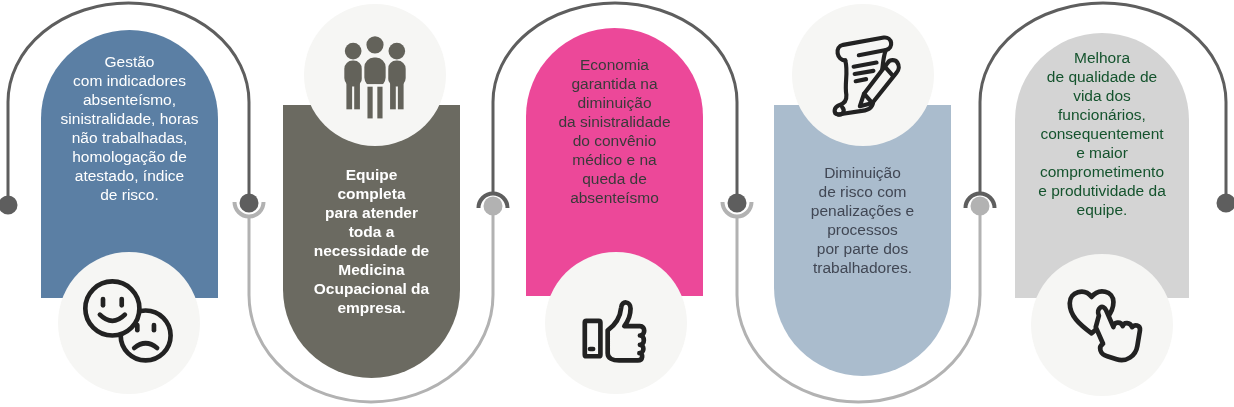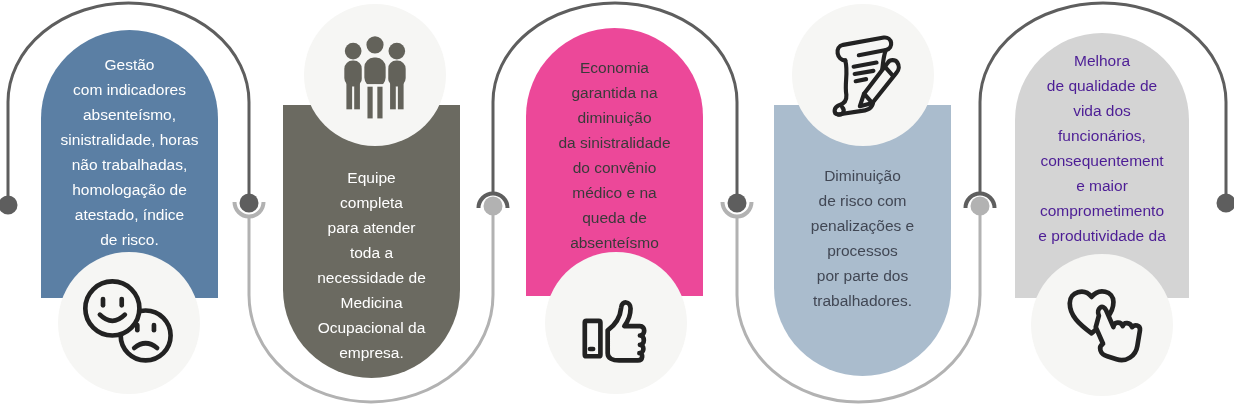--- a/index.html
+++ b/index.html
@@ -4,34 +4,34 @@
 <style>
   html,body{margin:0;padding:0;background:#ffffff;}
   .stage{
     position:relative;width:1234px;height:407px;background:#ffffff;overflow:hidden;
     font-family:"Liberation Sans","DejaVu Sans",sans-serif;
   }
   .connector{position:absolute;left:0;top:0;z-index:0;}
   .group{position:absolute;left:0;top:0;width:0;height:0;z-index:1;}
   .card{position:absolute;box-sizing:border-box;}
   .card-text{
-    margin:0;text-align:center;font-size:15.5px;line-height:25px;font-weight:500;
+    margin:0;text-align:center;font-size:15.5px;line-height:19px;font-weight:500;
     white-space:pre-line;letter-spacing:0px;
   }
   .circle{
     position:absolute;width:142px;height:142px;border-radius:50%;
     display:flex;align-items:center;justify-content:center;
   }
   .icon{display:block;}
   
   .card-1{left:41px;top:30px;width:177px;height:268px;border-radius:89px 89px 0 0;}
   .card-1 .card-text{padding-top:22px;}
   .circle-1{left:58px;top:252px;}
   .card-2{left:283px;top:105px;width:177px;height:273px;border-radius:0 0 89px 89px;}
-  .card-2 .card-text{padding-top:60px;}
+  .card-2 .card-text{padding-top:60px;font-weight:bold;}
   .circle-2{left:304px;top:4px;}
   .card-3{left:526px;top:28px;width:177px;height:268px;border-radius:89px 89px 0 0;}
   .card-3 .card-text{padding-top:27px;}
   .circle-3{left:545px;top:252px;}
   .card-4{left:774px;top:105px;width:177px;height:271px;border-radius:0 0 89px 89px;}
   .card-4 .card-text{padding-top:58px;}
   .circle-4{left:792px;top:4px;}
   .card-5{left:1015px;top:33px;width:174px;height:265px;border-radius:87px 87px 0 0;}
   .card-5 .card-text{padding-top:15px;}
   .circle-5{left:1031px;top:254px;}
@@ -169,21 +169,21 @@
           <line x1="43" y1="56" x2="53" y2="54"></line>
           <path d="M 47 80 L 51 68 L 74 38 C 76 35 81 35 83 38 C 85 41 85 45 82 48 L 59 77 Z" fill="#f6f6f4"></path>
           <line x1="51" y1="68" x2="59" y2="77"></line>
           <line x1="71" y1="42" x2="79" y2="51"></line>
         </g>
       </svg>
     </div>
   </section>
 
   <section class="group">
-    <div class="card card-5" style="background: rgb(212, 212, 212); color: #4c1d95;">
+    <div class="card card-5" style="background: rgb(212, 212, 212); color: #14532d;">
       <p class="card-text">Melhora
 de qualidade de
 vida dos
 funcionários,
 consequentement
 e maior
 comprometimento
 e produtividade da
 equipe.</p>
     </div>

